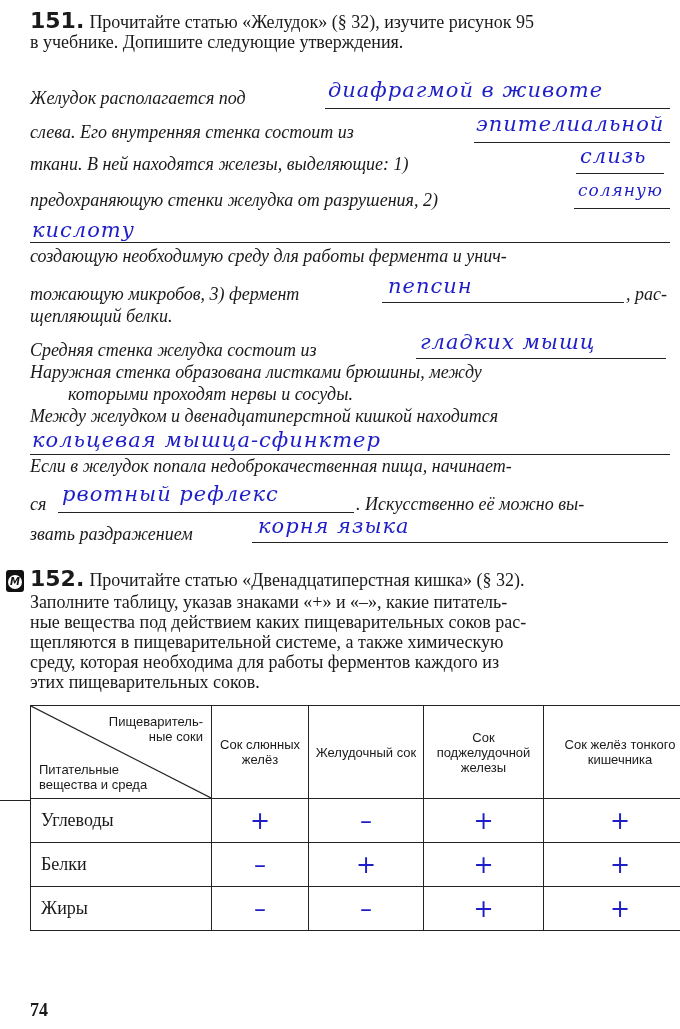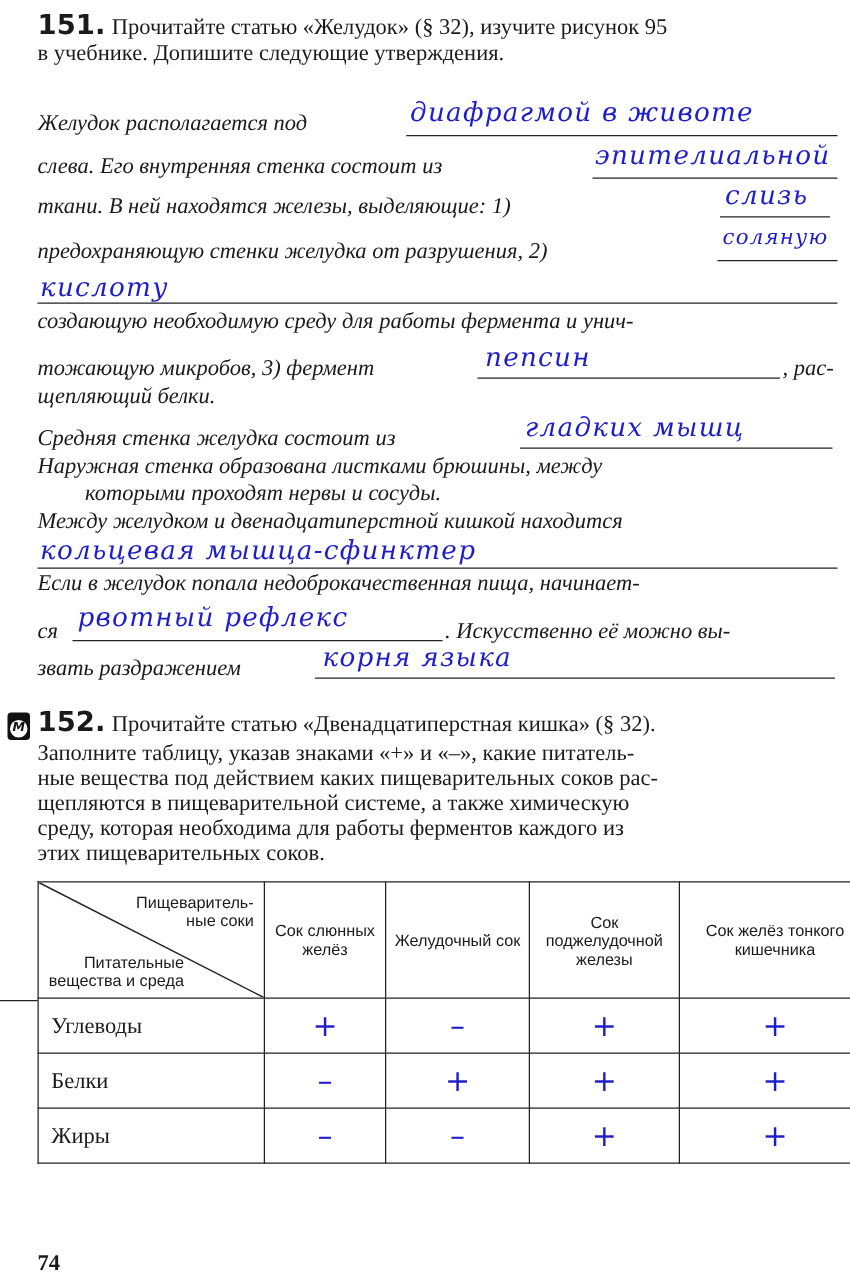--- a/index.html
+++ b/index.html
@@ -12,21 +12,21 @@
   .line{position:absolute;height:0;border-bottom:1.4px solid #222;}
   .mbadge{position:absolute;left:6px;top:570px;width:18px;height:22px;background:#111;border-radius:3px;color:#fff;font-family:"DejaVu Sans",sans-serif;font-size:12px;font-weight:bold;text-align:center;line-height:22px;}
   .mbadge span{display:inline-block;width:14px;height:14px;border-radius:50%;background:#fff;color:#111;line-height:14px;font-size:10px;font-style:italic;}
   table{border-collapse:collapse;position:absolute;left:30px;top:705px;width:667px;}
   td{border:1.4px solid #222;font-family:"Liberation Sans",sans-serif;font-size:13px;text-align:center;vertical-align:middle;padding:2px;}
   td.rowh{text-align:left;font-family:"Liberation Serif",serif;font-size:18px;padding-left:10px;}
   td.mark{color:#1e1ec8;font-size:24px;font-family:"DejaVu Sans",sans-serif;}
   td.env{color:#1e1ec8;font-family:"DejaVu Serif",serif;font-style:italic;font-size:14px;}
   .corner{position:relative;height:92px;overflow:hidden;}
   .corner .tl{position:absolute;right:8px;top:8px;text-align:right;font-size:13px;}
-  .corner .bl{position:absolute;left:8px;bottom:6px;text-align:right;font-size:13px;}
+  .corner .bl{position:absolute;left:8px;bottom:6px;text-align:left;font-size:13px;}
   .diag{position:absolute;left:0;top:0;width:100%;height:100%;}
 </style>
 </head>
 <body>
 
 <div class="abs" style="left:30px;top:8px;">
   <span class="task-num">151.</span>
   <span class="upright">Прочитайте статью «Желудок» (§ 32), изучите рисунок 95</span>
 </div>
 <div class="abs upright" style="left:30px;top:32px;">в учебнике. Допишите следующие утверждения.</div>

